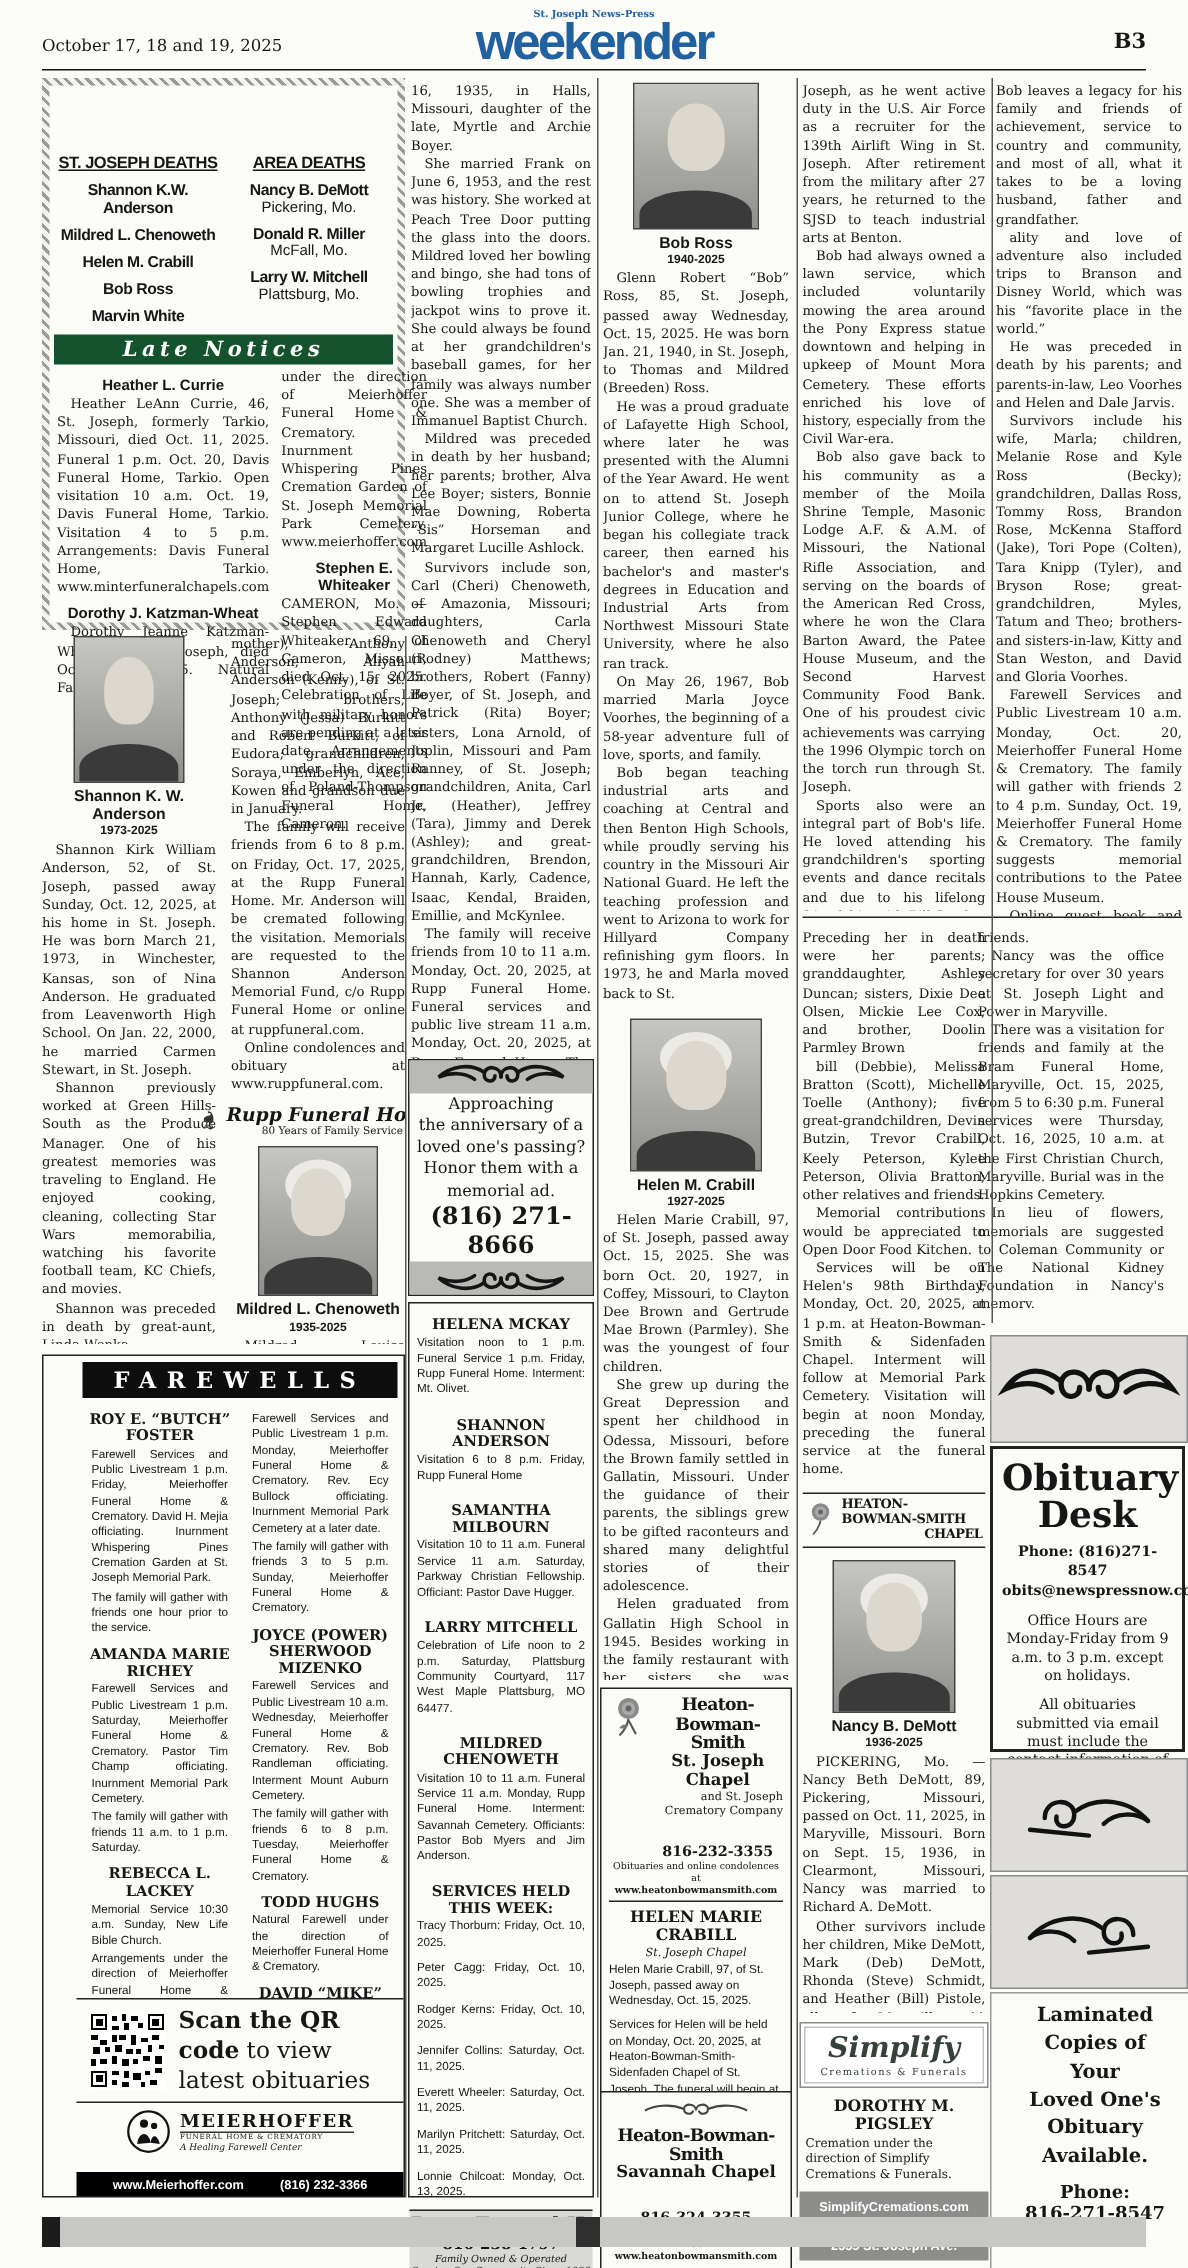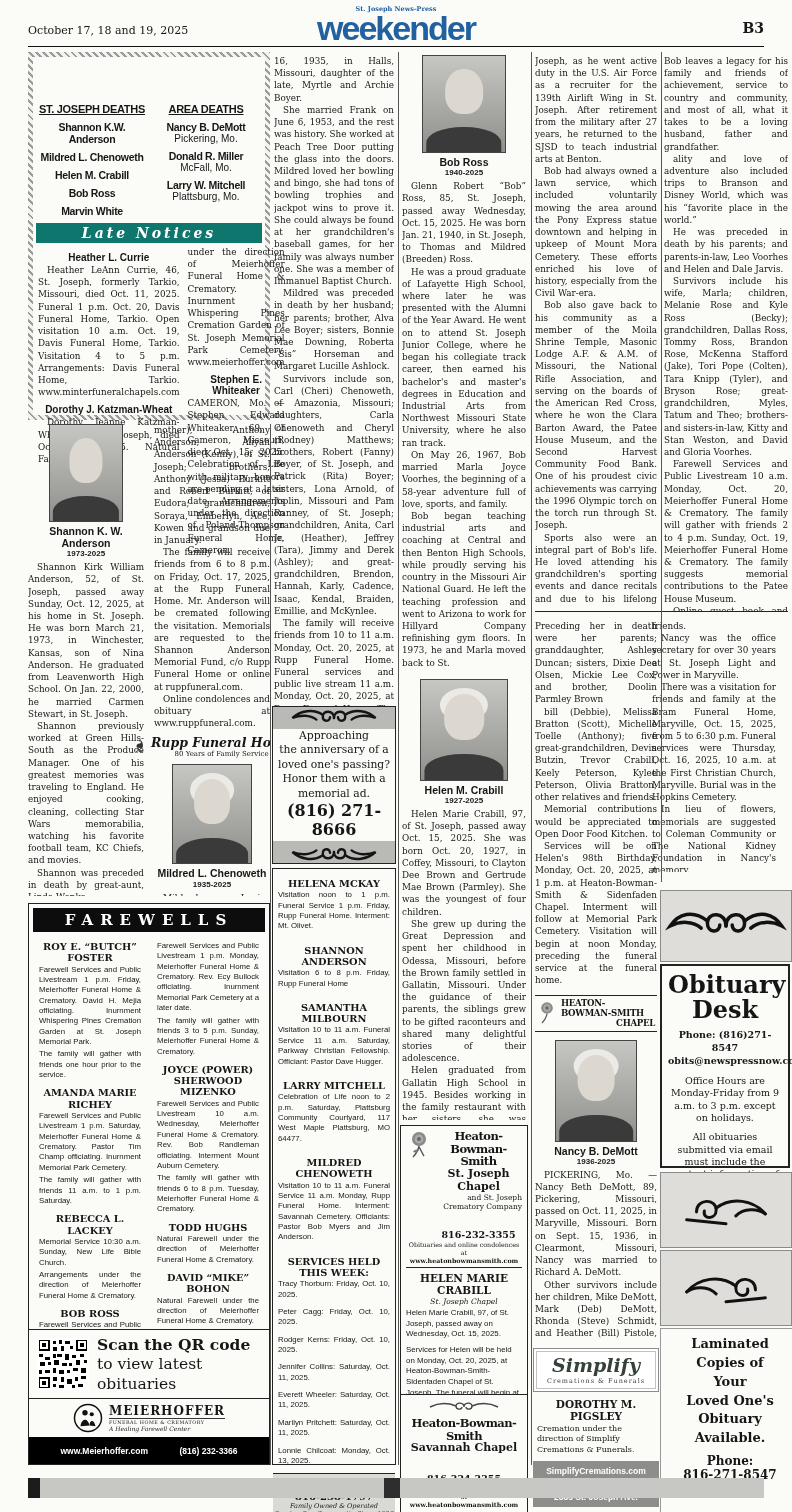--- a/index.html
+++ b/index.html
@@ -22,21 +22,21 @@
   
   .deaths{left:28px;top:52px;width:242px;height:368px;box-sizing:border-box;padding:6px 5px 4px;
           border:5px solid transparent;
           border-image:repeating-linear-gradient(45deg,#9a9a9a 0 2px,#f2f2ef 2px 5px) 5;}
   .deaths-grid{display:flex;gap:6px;}
   .dcol{flex:1;}
   .dtitle{font-family:"Liberation Sans",sans-serif;font-weight:bold;font-size:11px;text-align:center;
           text-decoration:underline;margin-bottom:2px;letter-spacing:-0.3px;margin-top:40px;}
   .dname{font-family:"Liberation Sans",sans-serif;font-weight:bold;font-size:10.5px;text-align:center;margin-top:6px;letter-spacing:-0.3px;}
   .dplace{font-family:"Liberation Sans",sans-serif;font-size:10px;text-align:center;}
-  .ln-banner{background:#0f766e;color:#fff;text-align:center;font-weight:bold;font-style:italic;
+  .ln-banner{background:#14532d;color:#fff;text-align:center;font-weight:bold;font-style:italic;
              font-size:14px;letter-spacing:3px;padding:2px 0;margin:6px -2px 3px;}
   .ln-cols{display:flex;gap:8px;}
   .ln-col{flex:1;}
   .ln-name{font-family:"Liberation Sans",sans-serif;font-weight:bold;font-size:10px;text-align:center;
            margin:6px 0 1px;line-height:1.1;}
   .bodytext{font-size:8.8px;line-height:1.39;text-align:justify;}
   .bodytext p{margin:0;text-indent:9px;}
   .cont p:first-child{text-indent:0;}
 
   
@@ -53,39 +53,39 @@
   .twocol{display:flex;gap:10px;}
   .twocol>div{flex:1;min-width:0;}
 
   
   .rupp-logo{display:flex;align-items:center;gap:4px;justify-content:center;margin:6px 0;}
   .rupp-leaf{font-size:18px;color:#333;transform:rotate(-90deg);}
   .rupp-name{display:block;font-style:italic;font-weight:bold;font-size:12.5px;white-space:nowrap;}
   .rupp-tag{display:block;font-size:7px;text-align:center;}
 
   
-  .farewells{left:28px;top:903px;width:242px;height:562px;display:flex;flex-direction:column;}
+  .farewells{left:28px;top:903px;width:242px;height:562px;display:flex;flex-direction:column;padding-left:22px;}
   .fw-title{background:#0d0d0d;color:#fff;font-weight:bold;font-size:15px;letter-spacing:7px;
             text-align:center;padding:3px 0;margin:4px 4px 0;}
   .fw-cols{display:flex;gap:8px;padding:2px 6px;height:396px;overflow:hidden;}
   .fw-col{flex:1;min-width:0;}
   .fw-name{font-weight:bold;font-size:9.8px;text-align:center;margin:7px 0 1px;line-height:1.15;}
   .fw-body{font-family:"Liberation Sans",sans-serif;font-size:7.8px;line-height:1.33;text-align:justify;}
   .fw-body p{margin:0 4px 2px;text-indent:0;}
   .fw-div{border-top:1px solid #222;margin:0;}
   .fw-qr{display:flex;align-items:center;gap:8px;padding:5px 8px;height:58px;}
   .qr{width:52px;height:52px;flex:0 0 auto;}
   .fw-qr-text{font-size:15.5px;line-height:1.25;}
   .fw-logo-row{display:flex;align-items:center;justify-content:center;gap:6px;height:38px;}
   .mh-circ{width:30px;height:30px;}
   .mh-name{font-size:12px;font-weight:bold;letter-spacing:1px;line-height:1;}
   .mh-sub{font-size:4.8px;letter-spacing:0.5px;border-top:1px solid #333;margin-top:1px;padding-top:1px;}
   .mh-tag{font-size:6px;font-style:italic;}
   .mh-bar{background:#000;color:#fff;font-family:"Liberation Sans",sans-serif;font-weight:bold;
-          font-size:8.5px;display:flex;justify-content:space-evenly;align-items:center;height:27px;margin-top:auto;}
+          font-size:8.5px;display:flex;justify-content:space-evenly;align-items:center;height:16px;margin-top:auto;}
 
   
   .col3{left:274px;top:55px;width:120px;height:652px;overflow:hidden;}
   .mem-ad{left:272px;top:706px;width:124px;height:158px;display:flex;flex-direction:column;}
   .mem-orn{background:#b9b9b6;height:26px;display:flex;align-items:center;justify-content:center;overflow:hidden;}
   .mem-lines{flex:1;display:flex;flex-direction:column;justify-content:center;}
   .mem-lines p{margin:0;text-align:center;font-size:10.8px;line-height:1.35;text-indent:0;}
   .mem-phone{font-size:16px;font-weight:bold;text-align:center;margin-bottom:2px;}
 
   .rnbox{left:272px;top:868px;width:124px;height:597px;padding:3px 5px 0;display:flex;flex-direction:column;}

